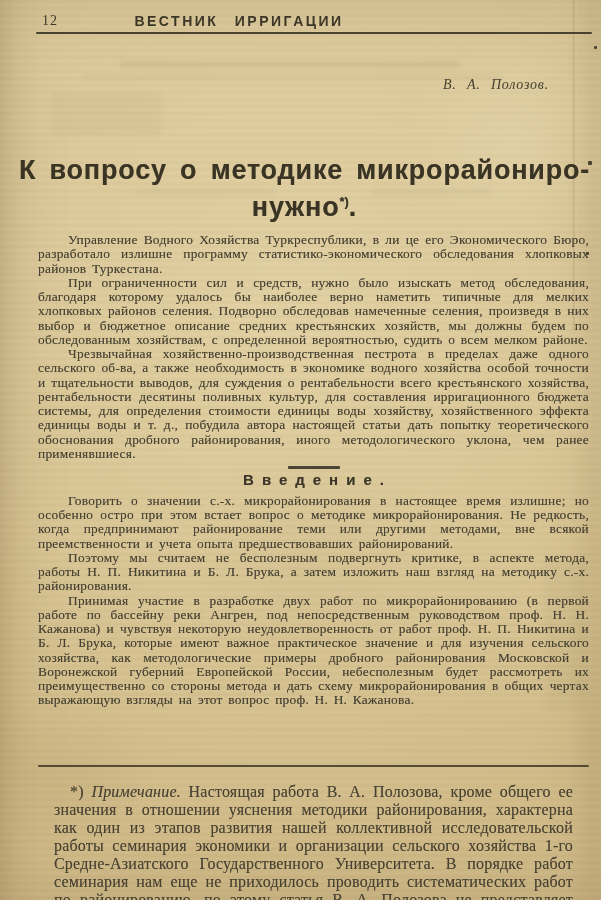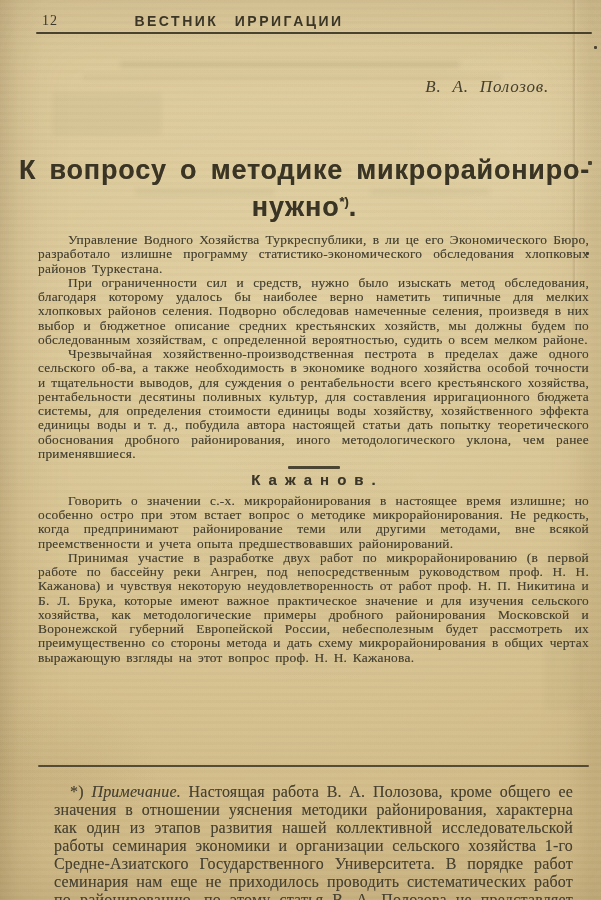--- a/index.html
+++ b/index.html
@@ -45,21 +45,21 @@
     font-weight: 700; font-size: 14px;
     letter-spacing: 2.5px; word-spacing: 10px;
     color: #3b3626;
   }
   .header-rule {
     position: absolute; left: 36px; top: 32px; width: 556px; height: 2px;
     background: rgba(60,54,38,0.92); border-radius: 1px;
   }
   .author-line {
     position: absolute; top: 77px; right: 60px;
-    font-style: italic; font-size: 17px;
+    font-style: italic; font-size: 14px;
     letter-spacing: 0.8px; word-spacing: 6px;
     color: #45402e;
   }
   .article-title {
     position: absolute; left: 0; top: 150px; width: 601px; margin: 4px;
     text-align: center;
     font-family: "Liberation Sans", "DejaVu Sans", sans-serif;
     font-weight: 700; font-size: 27px; line-height: 32px;
     letter-spacing: 0.8px; word-spacing: 5px;
     color: #3a3425;
@@ -130,23 +130,24 @@
   <div class="author-line">В. А. Полозов.</div>
 
   <h1 class="article-title"><span>К вопросу о методике микрорайониро-</span><br><span>нужно</span><sup>*)</sup><span>.</span></h1>
 
   <div class="article-body">
     <p>Управление Водного Хозяйства Туркреспублики, в ли це его Экономического Бюро, разработало излишне программу статистико-экономического обследования хлопковых районов Туркестана.</p>
     <p>При ограниченности сил и средств, нужно было изыскать метод обследования, благодаря которому удалось бы наиболее верно наметить типичные для мелких хлопковых районов селения. Подворно обследовав намеченные селения, произведя в них выбор и бюджетное описание средних крестьянских хозяйств, мы должны будем по обследованным хозяйствам, с определенной вероятностью, судить о всем мелком районе.</p>
     <p>Чрезвычайная хозяйственно-производственная пестрота в пределах даже одного сельского об-ва, а также необходимость в экономике водного хозяйства особой точности и тщательности выводов, для суждения о рентабельности всего крестьянского хозяйства, рентабельности десятины поливных культур, для составления ирригационного бюджета системы, для определения стоимости единицы воды хозяйству, хозяйственного эффекта единицы воды и т. д., побудила автора настоящей статьи дать попытку теоретического обоснования дробного районирования, иного методологического уклона, чем ранее применявшиеся.</p>
 
     <div class="section-divider"></div>
-    <h2 class="section-heading">Кажанов.</h2>
+    <h2 class="section-heading">Введение.</h2>
 
     <p>Говорить о значении с.-х. микрорайонирования в настоящее время излишне; но особенно остро при этом встает вопрос о методике микрорайонирования. Не редкость, когда предпринимают районирование теми или другими методами, вне всякой преемственности и учета опыта предшествовавших районирований.</p>
+    <p>Поэтому мы считаем не бесполезным подвергнуть критике, в аспекте метода, работы Н. П. Никитина и Б. Л. Брука, а затем изложить наш взгляд на методику с.-х. районирования.</p>
     <p>Принимая участие в разработке двух работ по микрорайонированию (в первой работе по бассейну реки Ангрен, под непосредственным руководством проф. Н. Н. Кажанова) и чувствуя некоторую неудовлетворенность от работ проф. Н. П. Никитина и Б. Л. Брука, которые имеют важное практическое значение и для изучения сельского хозяйства, как методологические примеры дробного районирования Московской и Воронежской губерний Европейской России, небесполезным будет рассмотреть их преимущественно со стороны метода и дать схему микрорайонирования в общих чертах выражающую взгляды на этот вопрос проф. Н. Н. Кажанова.</p>
   </div>
 
   <div class="footnote-block">
     <div class="footnote-rule"></div>
     <p class="footnote-text"><span>*)</span>
       <span class="it">Примечание.</span>
       <span>Настоящая работа В. А. Полозова, кроме общего ее значения в отношении уяснения методики районирования, характерна как один из этапов развития нашей коллективной исследовательской работы семинария экономики и организации сельского хозяйства 1-го Средне-Азиатского Государственного Университета. В порядке работ семинария нам еще не приходилось проводить систематических работ по районированию, по этому статья В. А. Полозова не представляет законченного выражения методологических достижений в этом направлении семинария и в некоторых частях отражает влияние на автора статьи исследовательских работ иного методологического уклона, чем тот, который культивируется в нашей коллективной работе семинария,</span>
       <span class="it">Н. Н. Кажанов.</span></p>
   </div>

